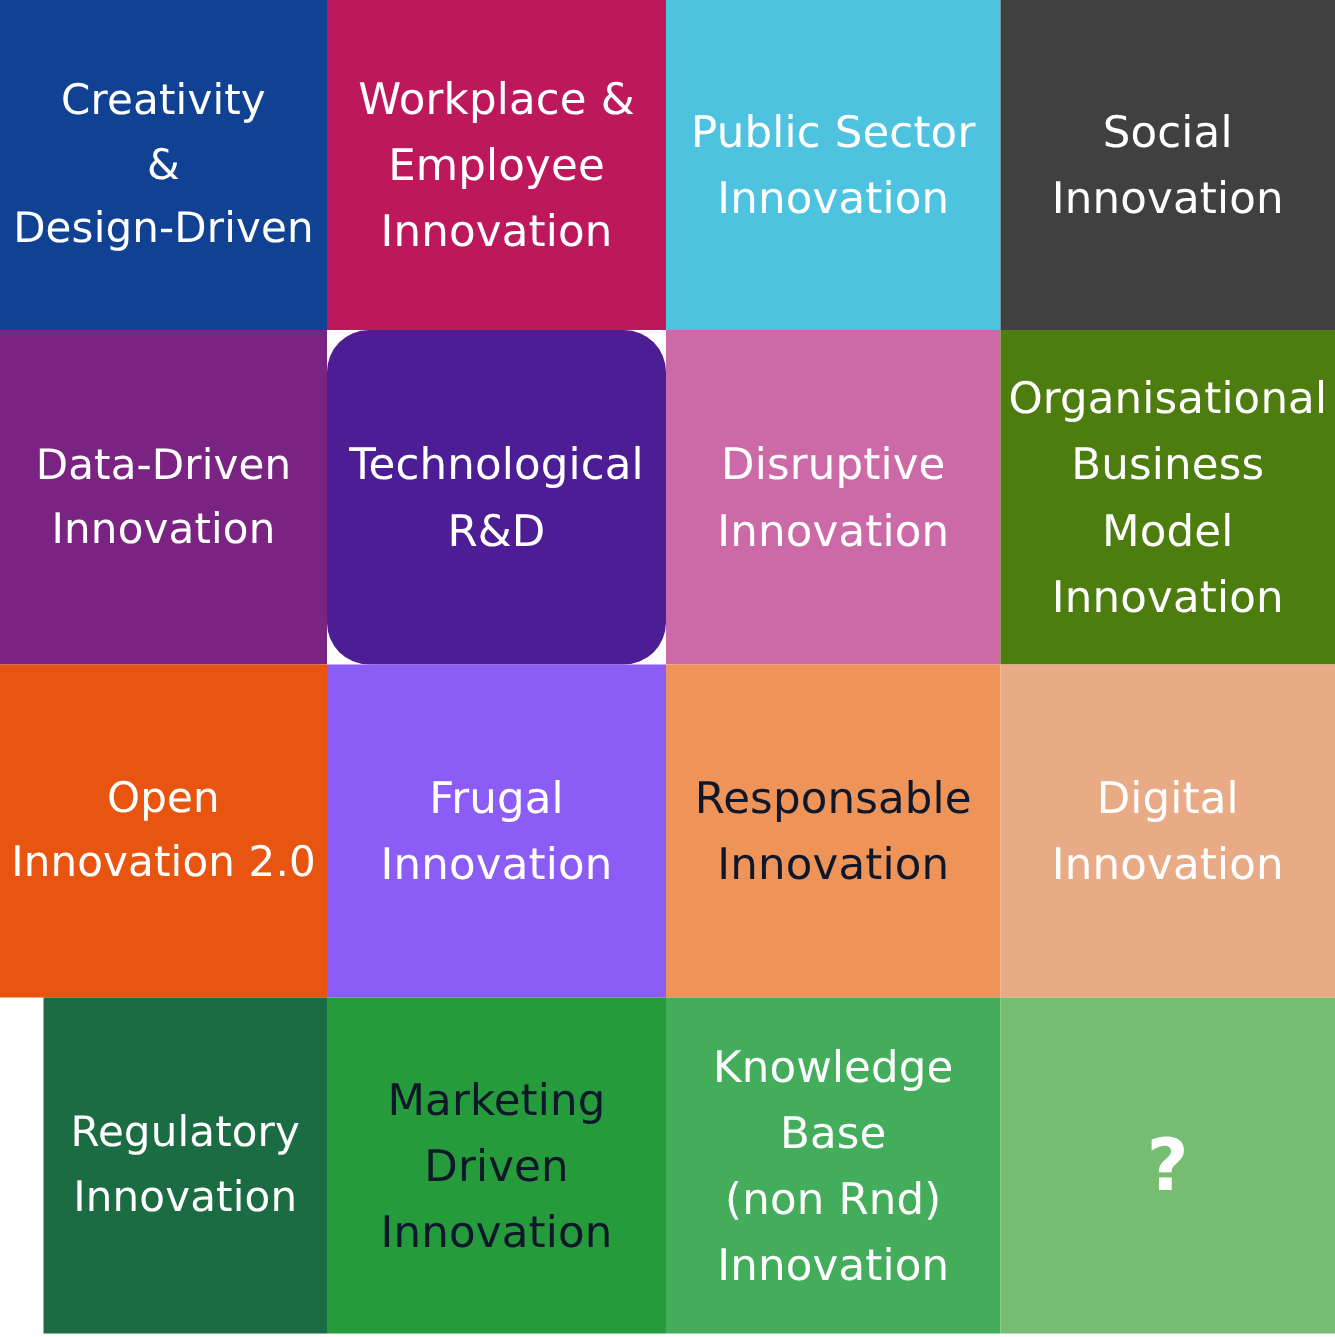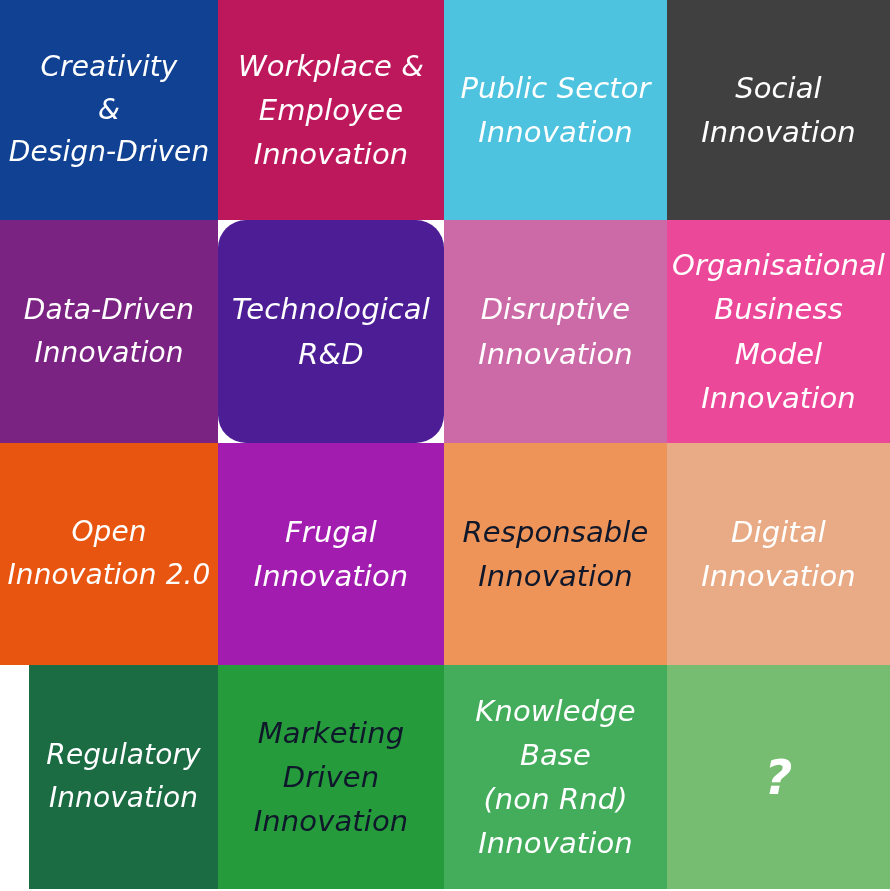--- a/index.html
+++ b/index.html
@@ -13,21 +13,20 @@
     overflow: hidden;
   }
 
   #matrix {
     width: 758px;
     height: 891px;
     display: grid;
     grid-template-columns: 218px 226px 223px 223px;
     grid-template-rows: 220px 223px 222px 224px;
     background: #ffffff;
-    font-style: italic;
   }
 
   .cell {
     display: flex;
     align-items: center;
     justify-content: center;
     text-align: center;
     padding: 2px 6px;
     overflow: hidden;
   }
@@ -81,31 +80,31 @@
 Innovation</span>
   </div>
   <div class="cell c2" style="background-color: #4c1d95; border-radius: 28px;">
     <span class="cell-label" style="color: rgb(255, 255, 255);">Technological
 R&amp;D</span>
   </div>
   <div class="cell c3" style="background-color: rgb(204, 106, 168);">
     <span class="cell-label" style="color: rgb(255, 255, 255);">Disruptive
 Innovation</span>
   </div>
-  <div class="cell c4" style="background-color: #ec4899;">
+  <div class="cell c4" style="background-color: #4d7c0f;">
     <span class="cell-label" style="color: rgb(255, 255, 255);">Organisational
 Business Model
 Innovation</span>
   </div>
 
   <div class="cell c1" style="background-color: rgb(232, 85, 17);">
     <span class="cell-label" style="color: rgb(255, 255, 255);">Open
 Innovation 2.0</span>
   </div>
-  <div class="cell c2" style="background-color: #a21caf;">
+  <div class="cell c2" style="background-color: #8b5cf6;">
     <span class="cell-label" style="color: rgb(255, 255, 255);">Frugal
 Innovation</span>
   </div>
   <div class="cell c3" style="background-color: rgb(238, 148, 89);">
     <span class="cell-label" style="color: #0f172a;">Responsable
 Innovation</span>
   </div>
   <div class="cell c4" style="background-color: rgb(233, 171, 133);">
     <span class="cell-label" style="color: rgb(255, 255, 255);">Digital
 Innovation</span>

